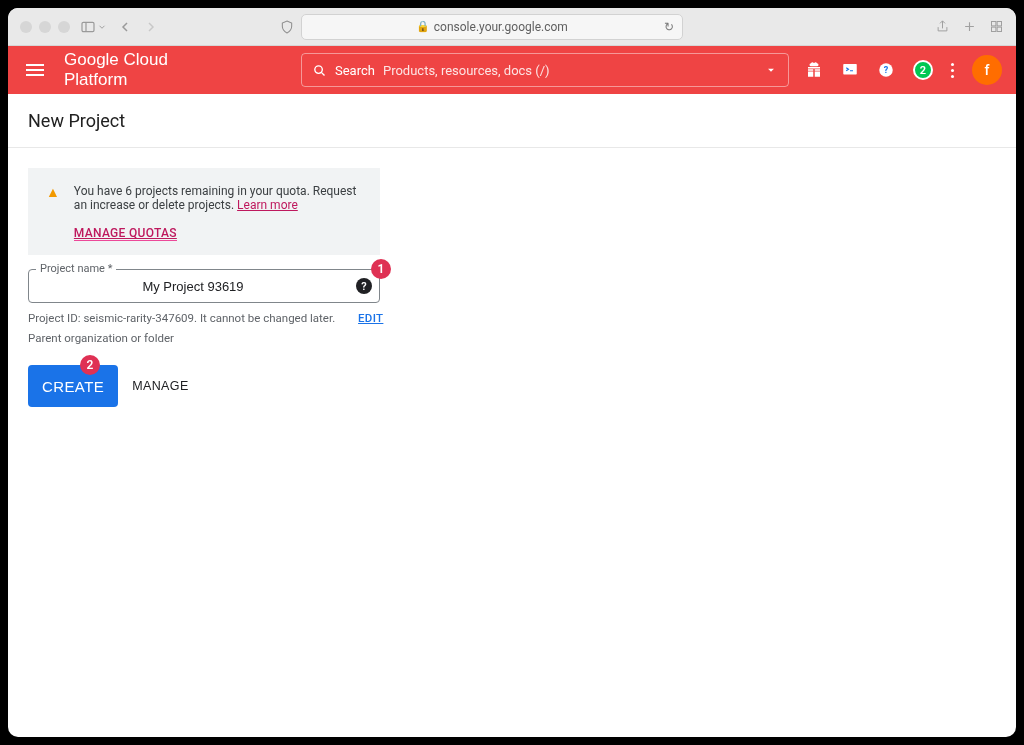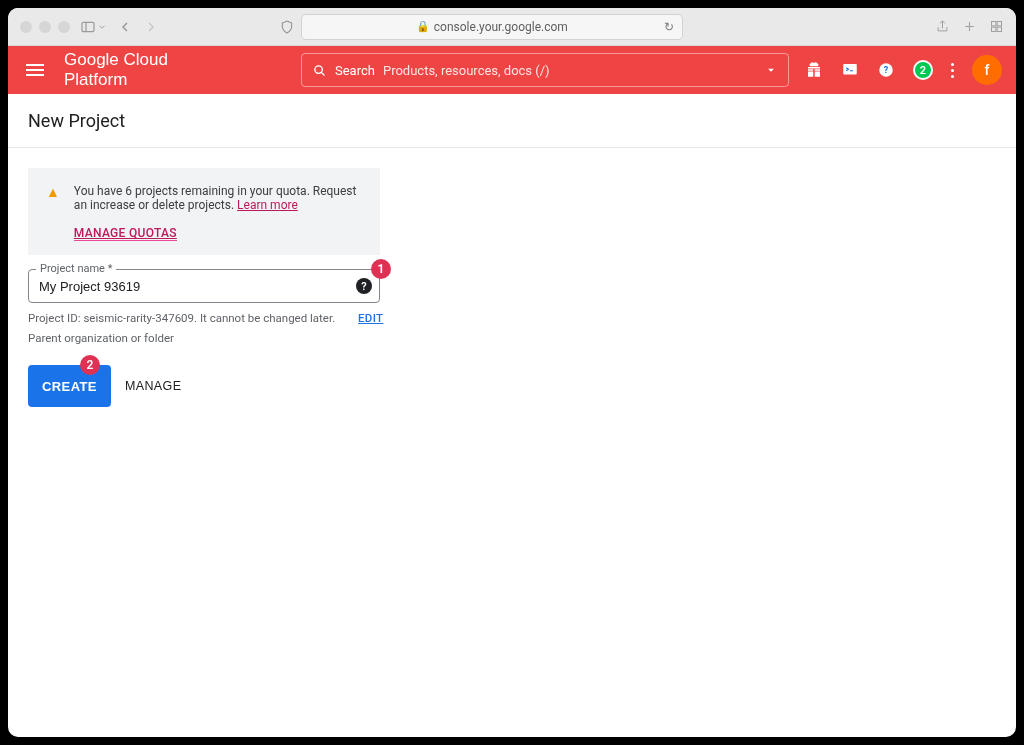--- a/index.html
+++ b/index.html
@@ -37,35 +37,35 @@
 
     .page-title { padding: 16px 20px; font-size: 18px; color: #212121; border-bottom: 1px solid #e8e8e8; }
     .content { padding: 20px; }
     .quota-box { width: 352px; background: #f1f3f4; padding: 16px 18px 14px; display: flex; gap: 14px; font-size: 12px; color: #3c4043; margin-bottom: 14px; }
     .warn-icon { color:#f29900; font-size:14px; flex-shrink:0; }
     .quota-box a { color:#be185d; text-decoration: underline; }
     .manage-q { margin-top: 14px; font-size: 12px; color:#1a73e8; font-weight:500; letter-spacing:0.3px; display:inline-block; border-bottom:1px solid #ec4899; }
 
     .field { position: relative; width: 352px; }
     .field-label { position: absolute; top: -7px; left: 8px; background:#fff; padding:0 4px; font-size:11px; color:#5f6368; z-index:1; }
-    .text-input { width:100%; height:34px; border:1px solid #80868b; border-radius:4px; padding:0 32px 0 10px; font-size:13px; color:#202124; }
+    .text-input { width:100%; height:34px; border:1px solid #80868b; border-radius:4px; padding:0 32px 0 10px; font-size:13px; color:#202124;text-align:center; }
     .help-icon { position:absolute; right:8px; top:9px; width:16px; height:16px; border-radius:50%; background:#202124; color:#fff; font-size:11px; font-weight:600; display:flex; align-items:center; justify-content:center; }
     .anno { position:absolute; width:20px; height:20px; border-radius:50%; background:#df3154; color:#fff; font-size:12px; font-weight:600; display:flex; align-items:center; justify-content:center; }
     .a1 { top:-10px; right:-11px; }
     .subhint { font-size:11.5px; color:#5f6368; margin-top:8px; }
     .subhint .edit { color:#1a73e8; font-weight:500; margin-left:20px; letter-spacing:0.3px; }
 
     .loc-field { margin-top: 22px; }
     .loc-input { width:100%; height:34px; border:1px solid #9aa0a6; border-radius:4px; display:flex; align-items:center; padding:0 10px; font-size:13px; color:#202124; }
     .loc-input .org-icon { color:#5f6368; margin-right:8px; font-size:14px; }
     .loc-input .browse { margin-left:auto; color:#1a73e8; font-size:12px; font-weight:500; letter-spacing:0.4px; }
     .loc-hint { font-size:11.5px; color:#5f6368; margin-top:6px; }
 
     .actions { margin-top:20px; display:flex; gap:14px; align-items:center; position:relative; }
-    .btn-create { background:#1a73e8; color:#fff; border:none; border-radius:4px; height:42px; padding:0 14px; font-size:13px; font-weight:700; letter-spacing:0.4px; position:relative; }
+    .btn-create { background:#1a73e8; color:#fff; border:none; border-radius:4px; height:42px; padding:0 14px; font-size:15px; font-weight:400; letter-spacing:0.4px; position:relative; }
     .btn-cancel { background:none; border:none; color:#202124; font-size:12.5px; font-weight:500; letter-spacing:0.4px; }
     .a2 { top:-10px; left:52px; }
   </style>
 </head>
 <body>
 
 <div class="window">
   <div class="titlebar">
     <div class="traffic">
       <span></span>

